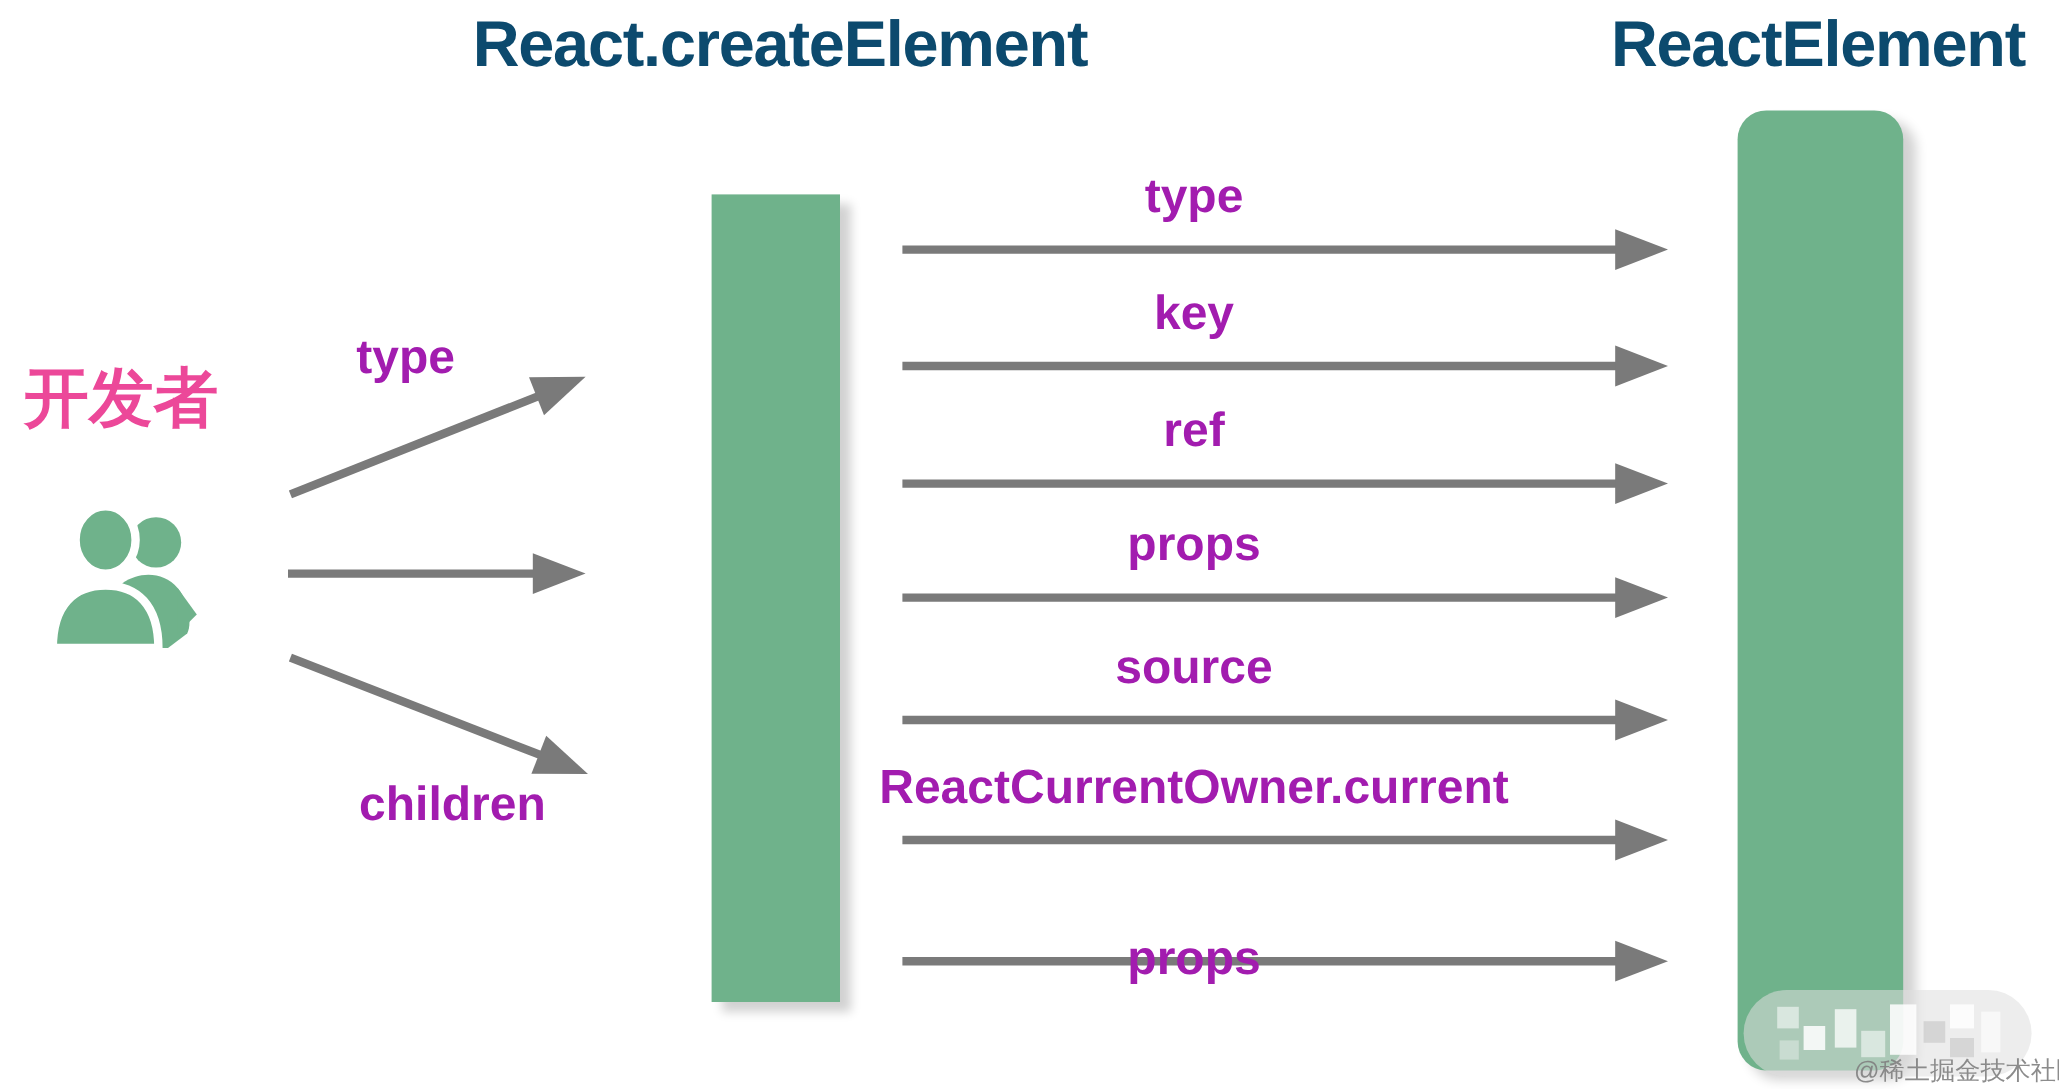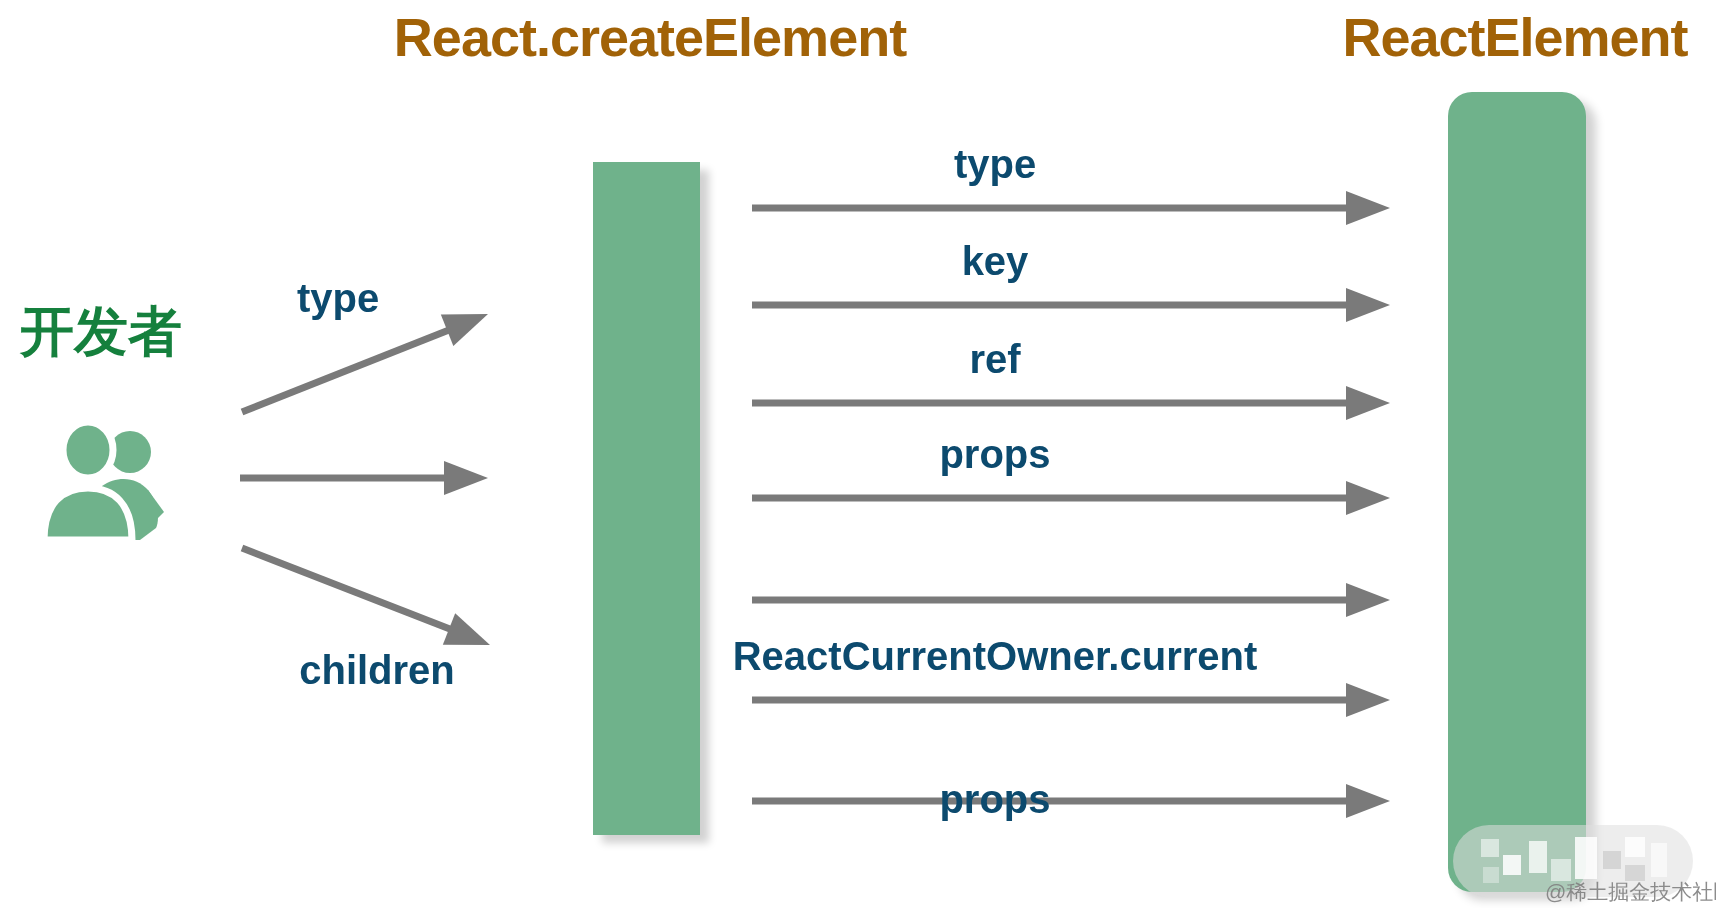--- a/index.html
+++ b/index.html
@@ -3,42 +3,42 @@
 <meta charset="utf-8">
 <style>
   * { margin:0; padding:0; box-sizing:border-box; }
   html,body { background:#ffffff; }
   body { font-family:"Liberation Sans", sans-serif; }
   .canvas{
     position:relative; width:1716px; height:908px; background:#ffffff; overflow:hidden;
   }
   .title{
     position:absolute; top:6px; transform:translateX(-50%);
-    font-size:54px; font-weight:800; letter-spacing:-1px; color:#a16207;
+    font-size:54px; font-weight:800; letter-spacing:-1px; color:#0c4a6e;
     white-space:nowrap;
   }
   .title-left{ left:650px; }
   .title-right{ left:1515px; }
   .dev-label{
     position:absolute; left:20px; top:296px;
-    font-size:54px; font-weight:800; color:#15803d; white-space:nowrap;
+    font-size:54px; font-weight:800; color:#ec4899; white-space:nowrap;
   }
   .dev-icon{ position:absolute; left:36px; top:416px; width:140px; height:124px; }
   .bar{ position:absolute; background:#6fb28b; }
   .bar-middle{
     left:593px; top:162px; width:107px; height:673px;
     box-shadow:9px 8px 8px rgba(0,0,0,0.18);
   }
   .bar-right{
     left:1448px; top:92px; width:138px; height:800px; border-radius:24px;
     box-shadow:10px 8px 10px rgba(0,0,0,0.18);
   }
   .arrow-layer{ position:absolute; left:0; top:0; width:1716px; height:908px; pointer-events:none; }
   .flow-label{
-    position:absolute; font-size:40px; font-weight:600; color:#0c4a6e;
+    position:absolute; font-size:40px; font-weight:600; color:#a21caf;
     text-align:center; white-space:nowrap;
   }
   .out-label{ left:695px; width:600px; }
   .wm-pill{
     position:absolute; left:1453px; top:825px; width:240px; height:72px;
     border-radius:36px; background:rgba(223,223,223,0.55); overflow:hidden;
   }
   .wm-pill .px{ position:absolute; }
   .wm-text{
     position:absolute; left:1545px; top:878px; font-size:21px;
@@ -120,20 +120,21 @@
     </g>
   </svg>
 
   <div class="flow-label" style="left:240px; top:276px; width:196px;">type</div>
   <div class="flow-label" style="left:250px; top:648px; width:254px;">children</div>
 
   <div class="flow-label out-label" style="top:142px;">type</div>
   <div class="flow-label out-label" style="top:239px;">key</div>
   <div class="flow-label out-label" style="top:337px;">ref</div>
   <div class="flow-label out-label" style="top:432px;">props</div>
+  <div class="flow-label out-label" style="top:534px;">source</div>
   <div class="flow-label out-label" style="top:634px;">ReactCurrentOwner.current</div>
   <div class="flow-label out-label" style="top:735px;margin-top:42px;">props</div>
 
   <div class="wm-pill">
     <div class="px" style="left:28px;  top:14px; width:18px; height:18px; background:rgba(255,255,255,0.55);"></div>
     <div class="px" style="left:50px;  top:30px; width:18px; height:20px; background:rgba(255,255,255,0.85);"></div>
     <div class="px" style="left:30px;  top:42px; width:16px; height:16px; background:rgba(255,255,255,0.35);"></div>
     <div class="px" style="left:76px;  top:16px; width:18px; height:32px; background:rgba(255,255,255,0.75);"></div>
     <div class="px" style="left:98px;  top:34px; width:20px; height:22px; background:rgba(255,255,255,0.55);"></div>
     <div class="px" style="left:122px; top:12px; width:22px; height:42px; background:rgba(255,255,255,0.85);"></div>

